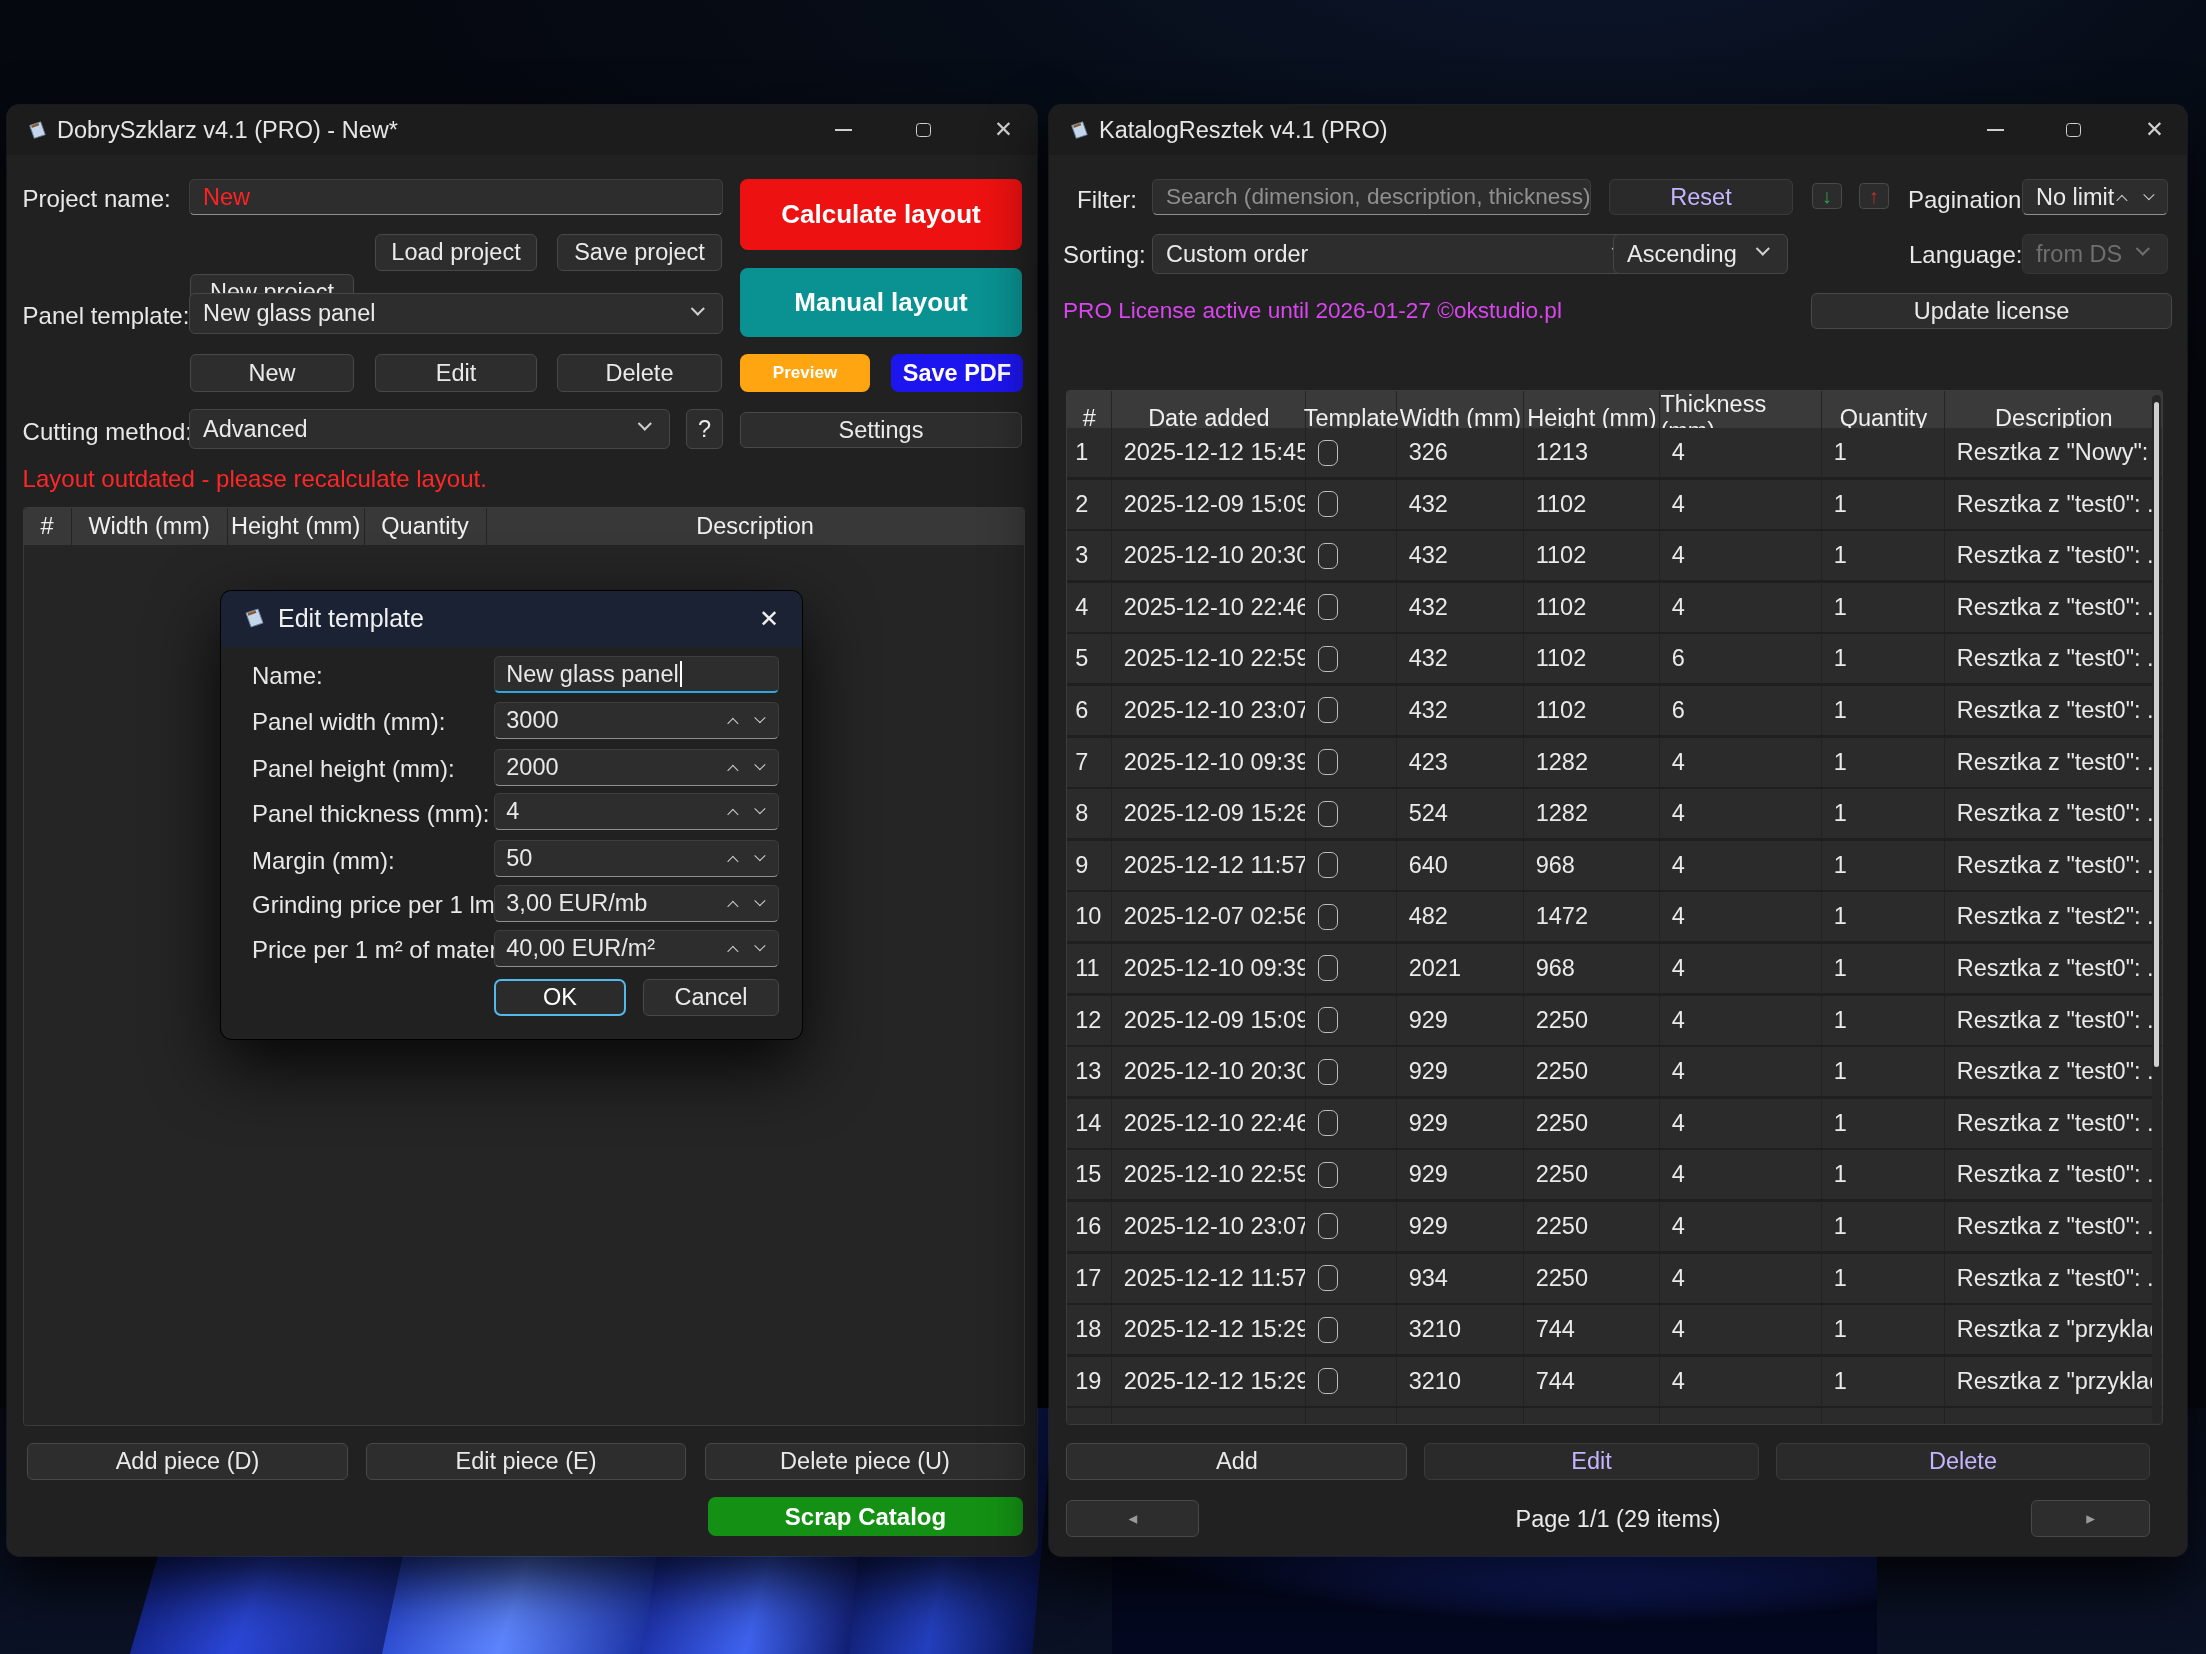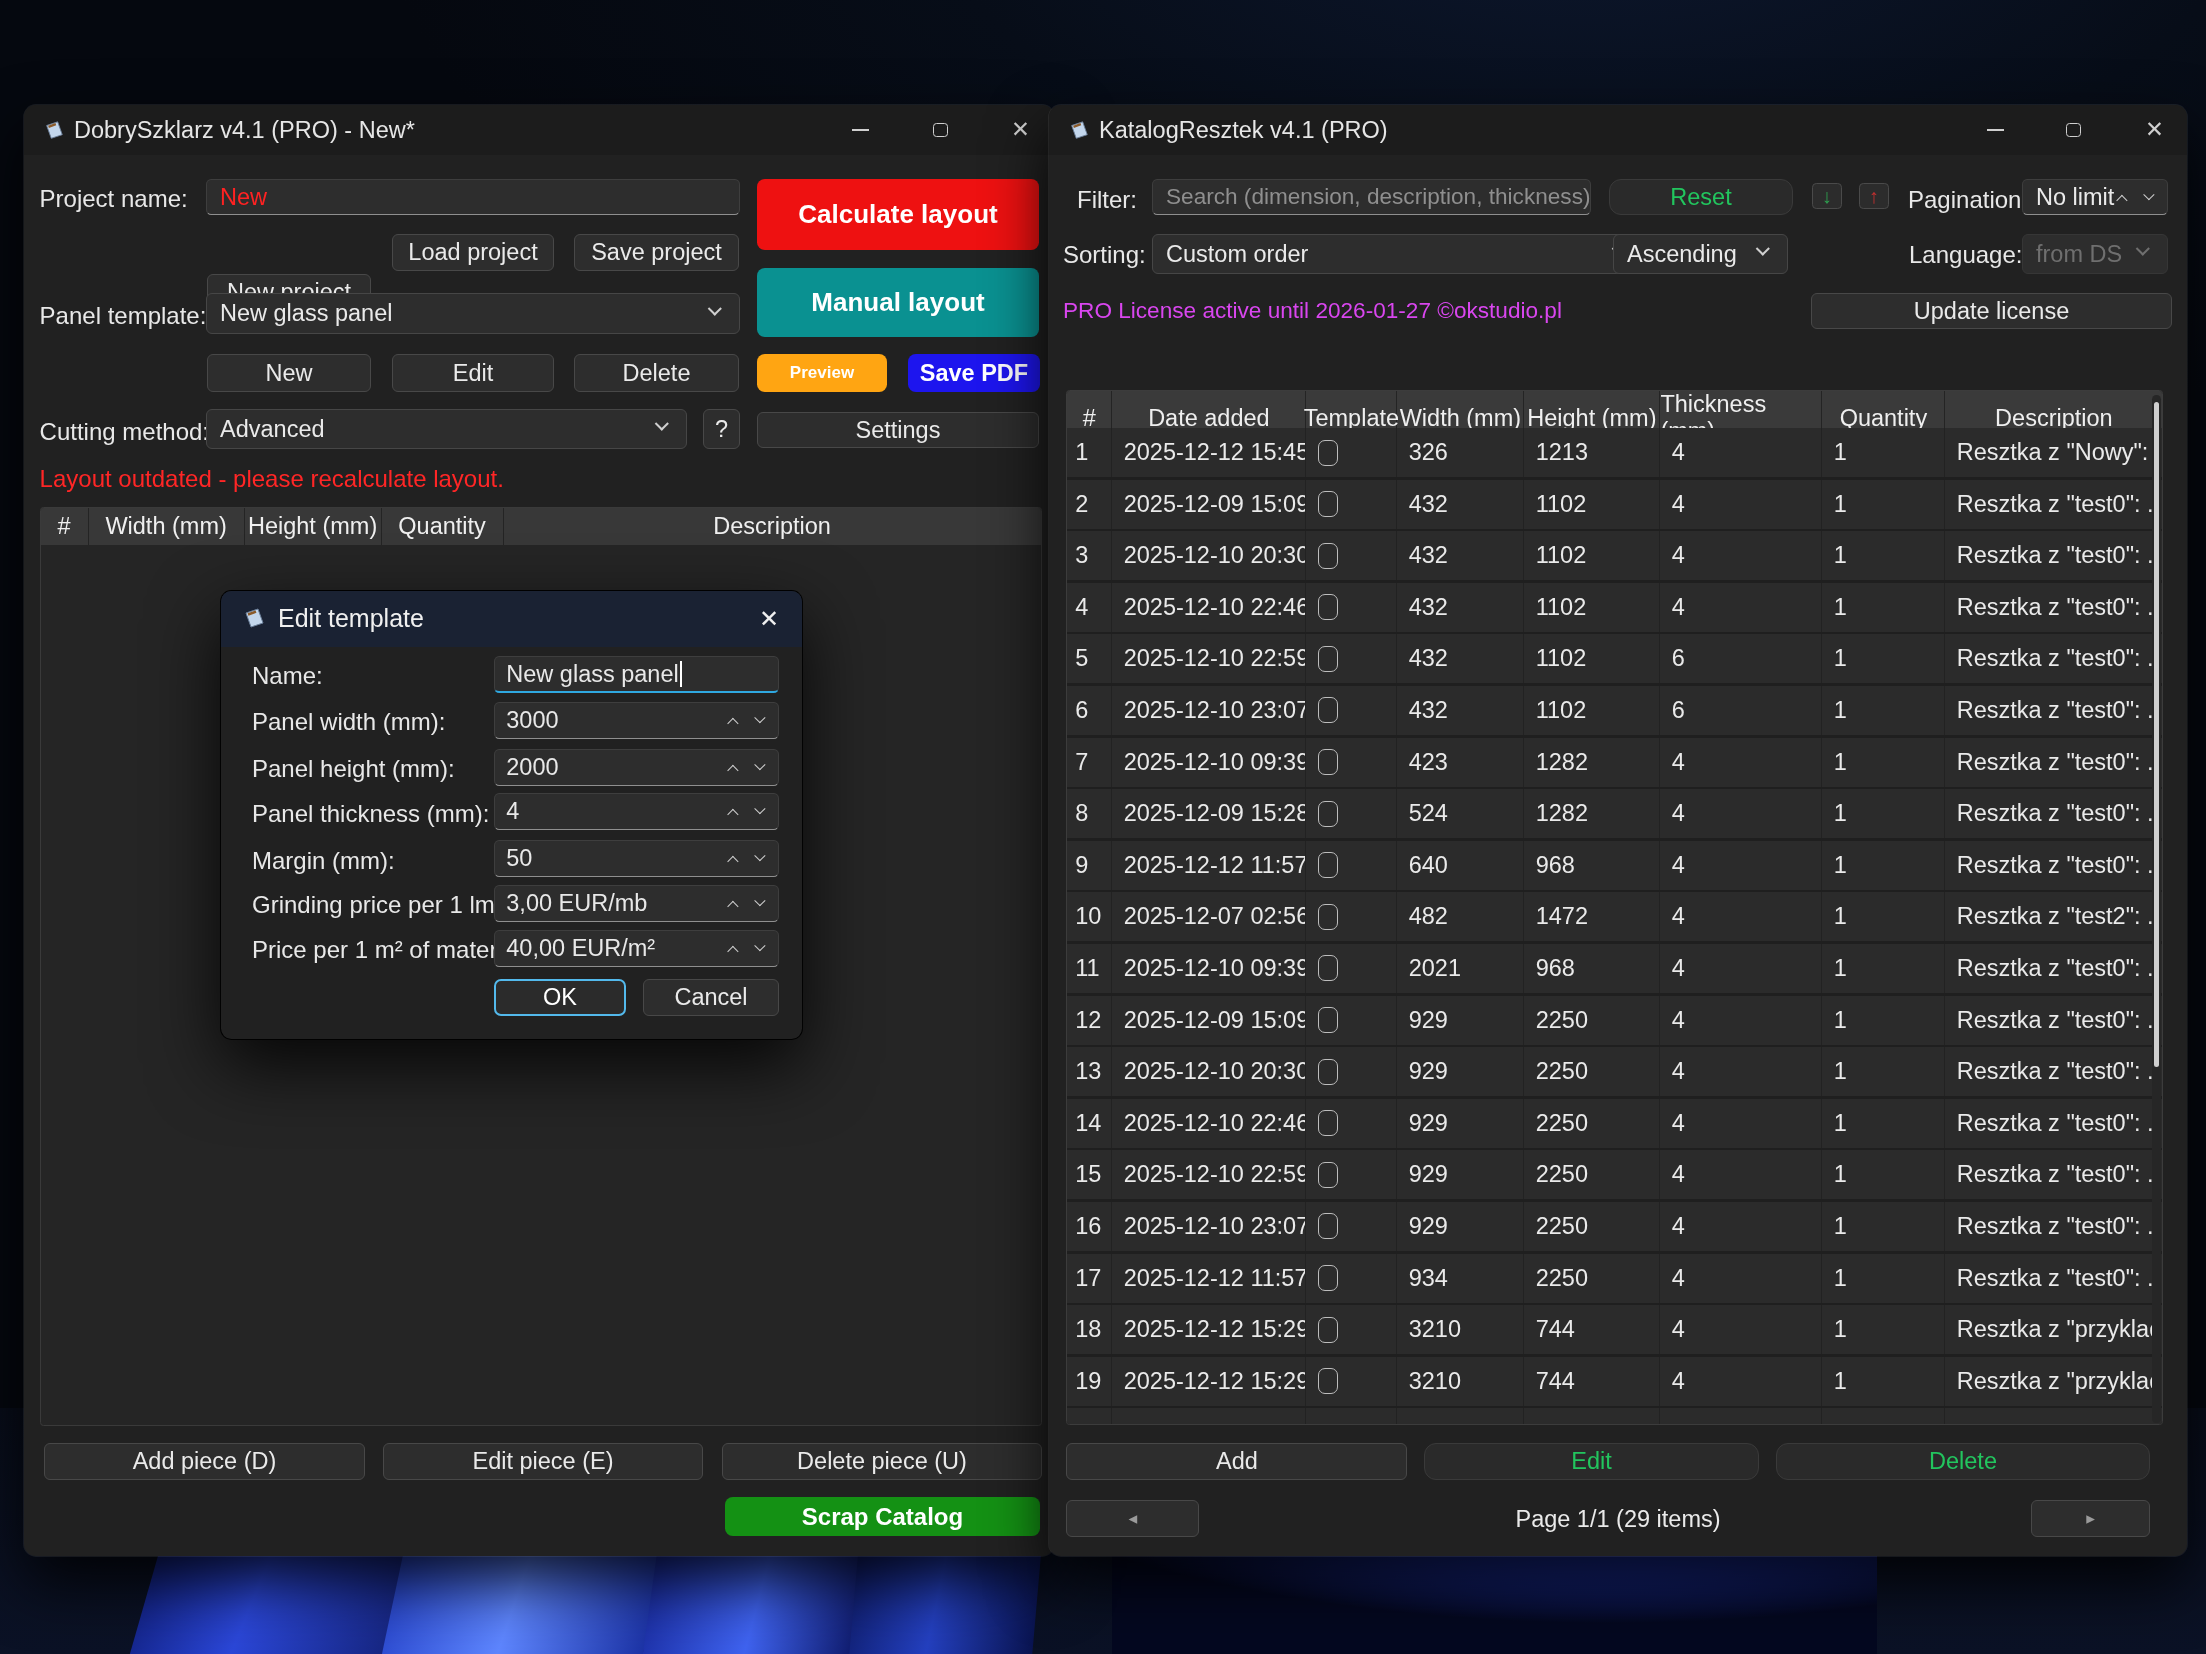--- a/index.html
+++ b/index.html
@@ -14,33 +14,33 @@
     background:linear-gradient(180deg,#080d1a,#0b1226); }
   .ribbon { position:absolute; top:0; height:247px; }
   .rb1 { left:165px; width:261px; background:linear-gradient(97deg,#101f7e,#2b47d8 45%,#16257f); transform:skewX(-16deg); }
   .rb2 { left:408px; width:261px; background:linear-gradient(97deg,#2340c8,#5e86ff 50%,#1c33a6); transform:skewX(-12deg); }
   .rb3 { left:660px; width:209px; background:linear-gradient(97deg,#16279a,#3f63f0 55%,#101c6e); transform:skewX(-8deg); }
   .rb4 { left:860px; width:183px; background:linear-gradient(97deg,#0d1a66,#2440c0 50%,#0a1450); transform:skewX(-5deg); }
   .rb5 { left:1112px; width:765px; background:radial-gradient(130% 150% at 65% -30%, #060c30 28%, #2038c0 55%, #040820 78%); }
   
   .window { position:absolute; top:105px; height:1451px; background:#212121; border-radius:12px;
     box-shadow:0 0 0 0.9px rgba(255,255,255,.08), 0 26px 61px rgba(0,0,0,.85); z-index:2; }
-  .win-left { left:24px; width:1030px; }
+  .win-left { left:7px; width:1030px; }
   .win-right { left:1049px; width:1138px; }
   .titlebar { position:absolute; left:0; top:0; right:0; height:50px; background:#1c1c1c; border-radius:12px 12px 0 0; }
   .titlebar .appicon { position:absolute; left:19px; top:14.8px; width:22px; height:22px; }
   .titlebar .wtitle { position:absolute; left:50px; top:12px; font-size:23.5px; color:#e6e6e6; white-space:nowrap; }
   .winbtn { position:absolute; top:0; width:43px; height:50px; display:flex; align-items:center; justify-content:center; color:#cfcfcf; }
   .glyph-min { width:17.4px; height:1.7px; background:#cfcfcf; }
   .glyph-max { width:14.8px; height:14.8px; border:1.7px solid #cfcfcf; border-radius:3.5px; }
   .glyph-close { font-size:22.6px; color:#cfcfcf; line-height:1; }
   
   .btn { position:absolute; background:#2d2d2d; border:0.9px solid #484848; border-radius:6px;
     display:flex; align-items:center; justify-content:center; font-size:23.5px; color:#eaeaea; white-space:nowrap; }
-  .btn.disabled { color:#22c55e; border-color:#3a3a3a; background:#2a2a2a;border-radius:12px; }
+  .btn.disabled { color:#c4b5fd; border-color:#3a3a3a; background:#2a2a2a; }
   .bigbtn { position:absolute; border-radius:7.8px; display:flex; align-items:center; justify-content:center;
     font-weight:bold; color:#fff; font-size:26px; }
   .field { position:absolute; background:#2d2d2d; border:0.9px solid #3e3e3e; border-bottom:1.7px solid #8f8f8f;
     border-radius:5.2px; display:flex; align-items:center; font-size:23.5px; color:#eaeaea; padding-left:13px; }
   .dropdown { position:absolute; background:#2d2d2d; border:0.9px solid #464646; border-radius:6px;
     display:flex; align-items:center; font-size:23.5px; color:#eaeaea; padding-left:13px; }
   .dropdown.disabled { color:#6f6f6f; border-color:#363636; }
   .dropdown.disabled .chv { border-color:#6f6f6f; }
   .label { position:absolute; font-size:24px; color:#e8e8e8; white-space:nowrap; }
   .chv { display:inline-block; width:9.6px; height:9.6px; border-right:2.2px solid #cfcfcf; border-bottom:2.2px solid #cfcfcf; transform:rotate(45deg) translate(-1.7px,-1.7px); }

